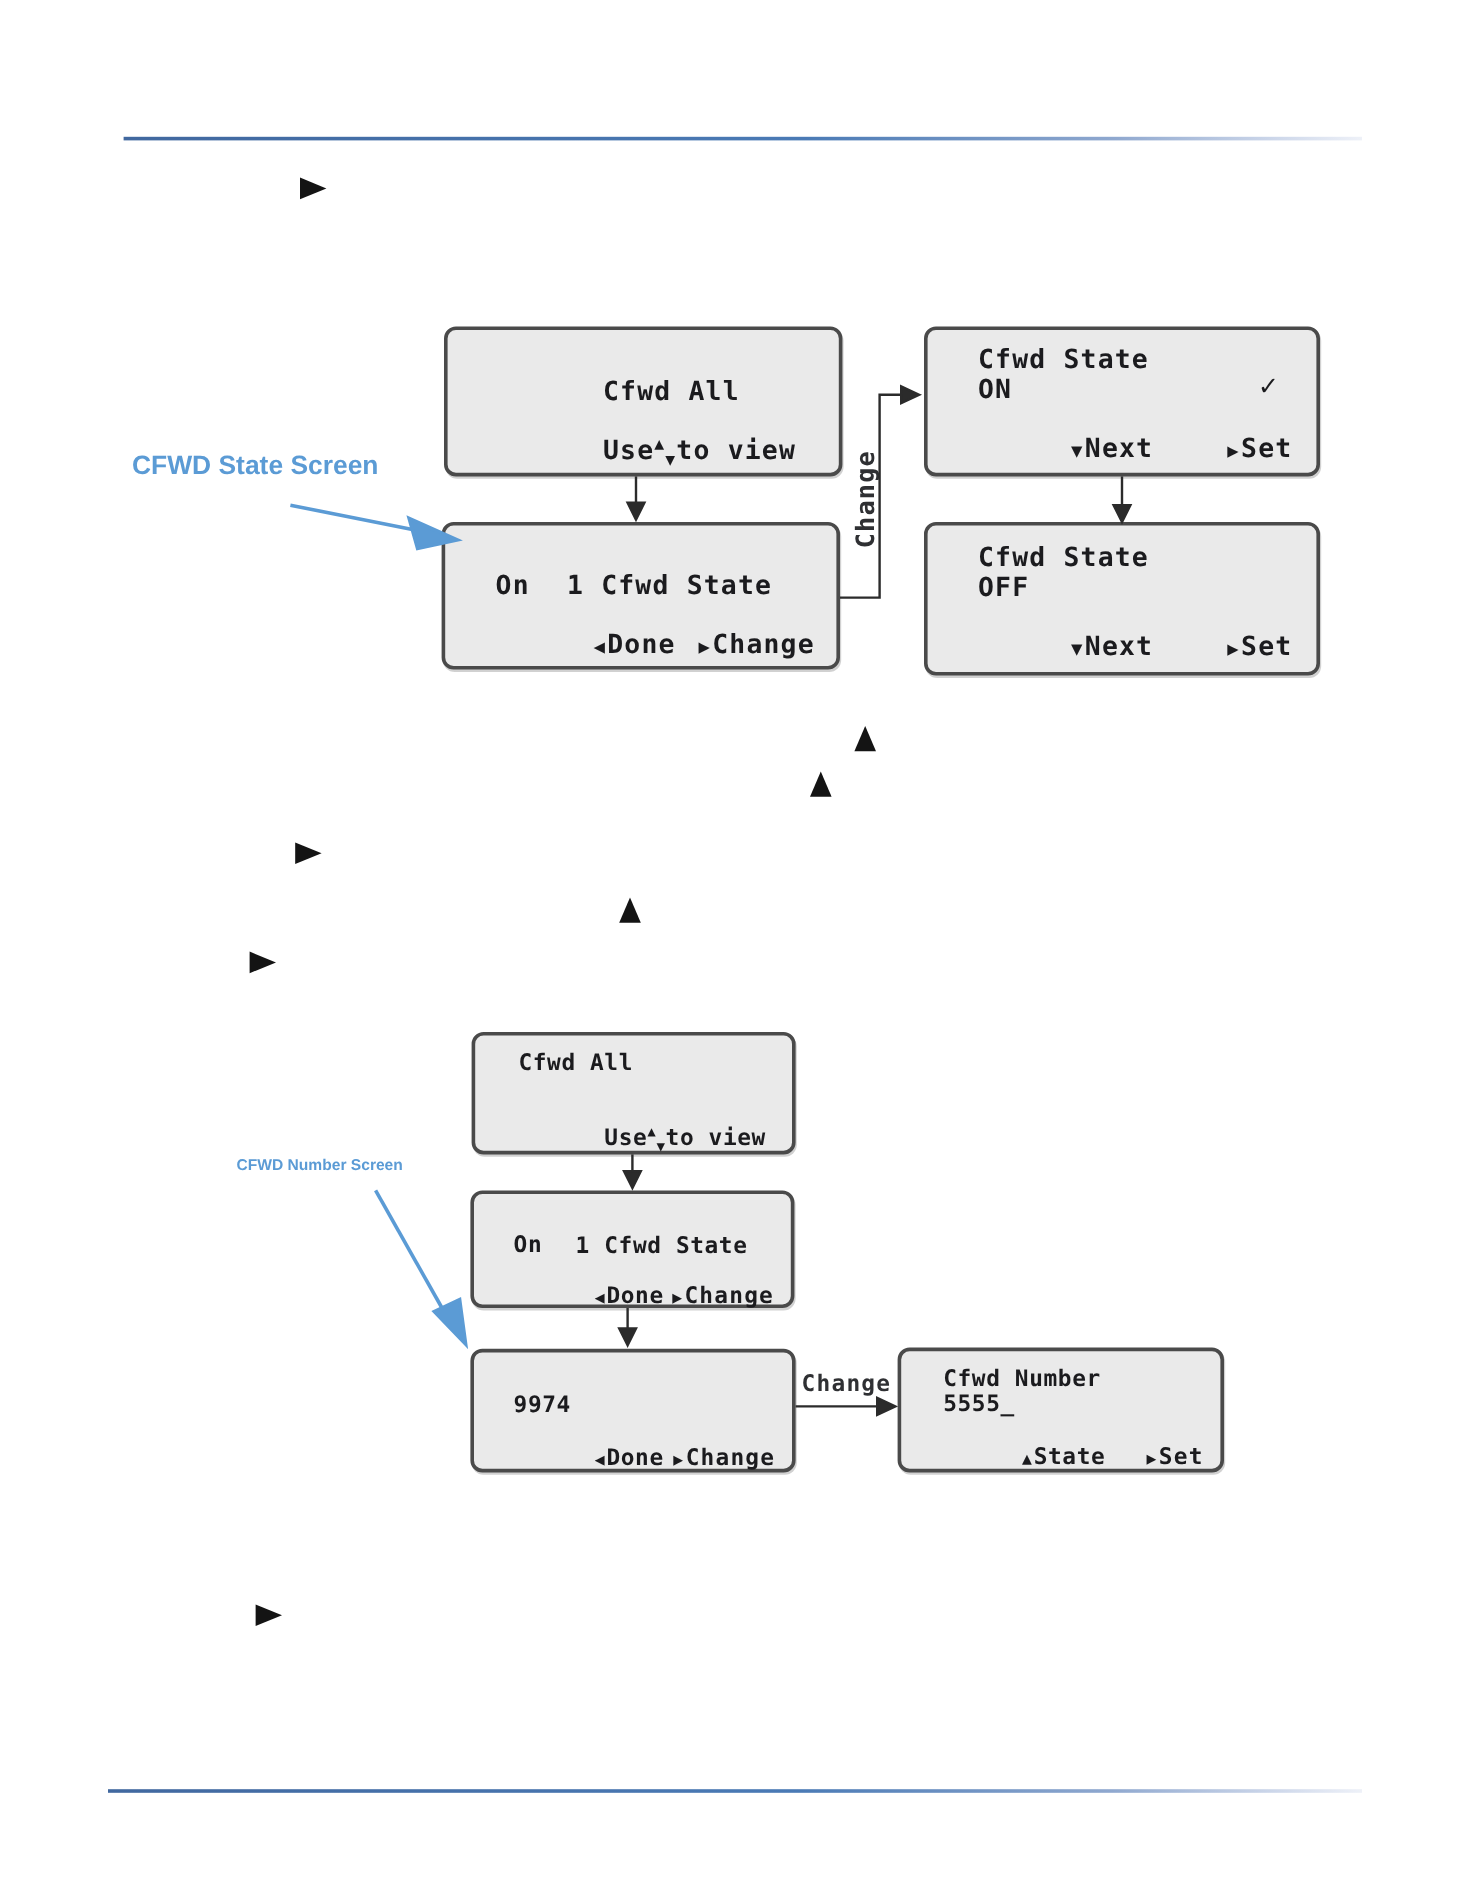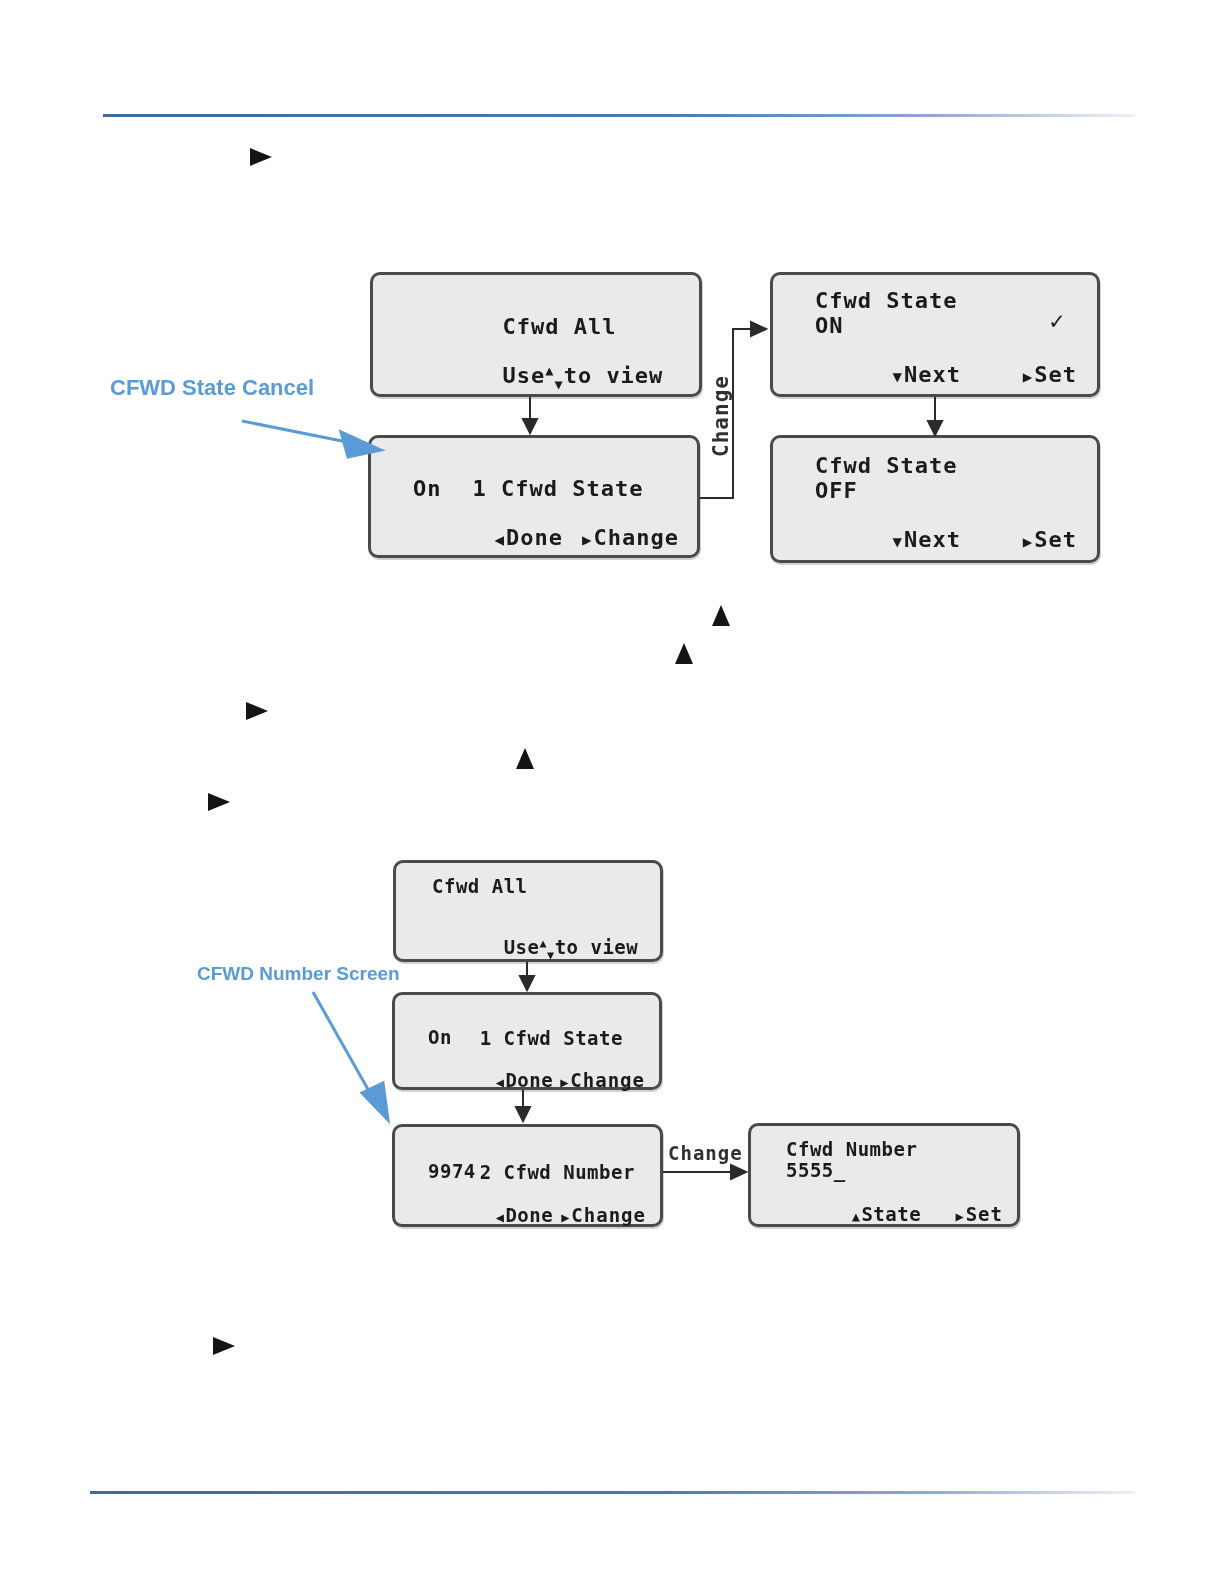--- a/index.html
+++ b/index.html
@@ -36,21 +36,21 @@
 
   <div class="tri-right" style="left:250px;top:148px;"></div>
   <div class="tri-right" style="left:246px;top:702px;"></div>
   <div class="tri-right" style="left:208px;top:793px;"></div>
   <div class="tri-right" style="left:213px;top:1337px;"></div>
 
   <div class="tri-up" style="left:712px;top:605px;"></div>
   <div class="tri-up" style="left:675px;top:643px;"></div>
   <div class="tri-up" style="left:516px;top:748px;"></div>
 
-  <div class="bluelabel" style="left:110px;top:375px;font-size:22px;">CFWD State Cancel</div>
+  <div class="bluelabel" style="left:110px;top:375px;font-size:22px;">CFWD State Screen</div>
 
   <div class="screen d1" style="left:370px;top:272px;width:332px;height:125px;">
     <div class="ln" style="left:44px;top:14px;">
       <span>Cfwd All</span></div>
     <div class="ln" style="left:44px;top:62px;">
       <span>Use</span><span class="sup">▲</span><span class="sub">▼</span><span>to view</span></div>
   </div>
 
   <div class="screen d1" style="left:368px;top:435px;width:332px;height:123px;">
     <div class="ln" style="left:16px;top:13px;">
@@ -76,41 +76,39 @@
     <div class="ln" style="left:42px;top:15px;">Cfwd State</div>
     <div class="ln" style="left:42px;top:40px;">OFF</div>
     <div class="ln" style="left:34px;top:64px;">
       <span class="sk-ico">▼</span><span>Next</span></div>
     <div class="right-ln" style="right:20px;top:64px;font-size:22px;">
       <span class="sk-ico">▶</span><span>Set</span></div>
   </div>
 
   <div class="rot" style="left:656px;top:404px;">Change</div>
 
-  <div class="bluelabel" style="left:197px;top:963px;font-size:19px;">CFWD Number Screen</div>
+  <div class="bluelabel" style="left:197px;top:963px;font-size:13px;">CFWD Number Screen</div>
 
   <div class="screen d2" style="left:393px;top:860px;width:270px;height:102px;">
     <div class="ln" style="left:36px;top:12px;">Cfwd All</div>
     <div class="ln" style="left:36px;top:51px;">
       <span>Use</span><span class="sup">▲</span><span class="sub">▼</span><span>to view</span></div>
   </div>
 
   <div class="screen d2" style="left:392px;top:992px;width:270px;height:98px;">
     <div class="ln" style="left:13px;top:10px;">
       <span>1</span><span> </span><span>Cfwd State</span></div>
     <div class="ln" style="left:33px;top:31px;">On</div>
     <div class="ln" style="left:29px;top:52px;">
       <span class="sk-ico">◀</span><span>Done</span></div>
     <div class="right-ln" style="right:14px;top:52px;font-size:19px;">
       <span class="sk-ico">▶</span><span>Change</span></div>
   </div>
 
   <div class="screen d2" style="left:392px;top:1124px;width:271px;height:103px;">
-    <div class="ln" style="left:13px;top:12px;">
-      <span>2</span><span> </span><span>Cfwd Number</span></div>
     <div class="ln" style="left:33px;top:33px;">9974</div>
     <div class="ln" style="left:29px;top:55px;">
       <span class="sk-ico">◀</span><span>Done</span></div>
     <div class="right-ln" style="right:14px;top:55px;font-size:19px;">
       <span class="sk-ico">▶</span><span>Change</span></div>
   </div>
 
   <div class="screen d2" style="left:748px;top:1123px;width:272px;height:104px;">
     <div class="ln" style="left:35px;top:12px;">Cfwd Number</div>
     <div class="ln" style="left:35px;top:33px;">5555_</div>

